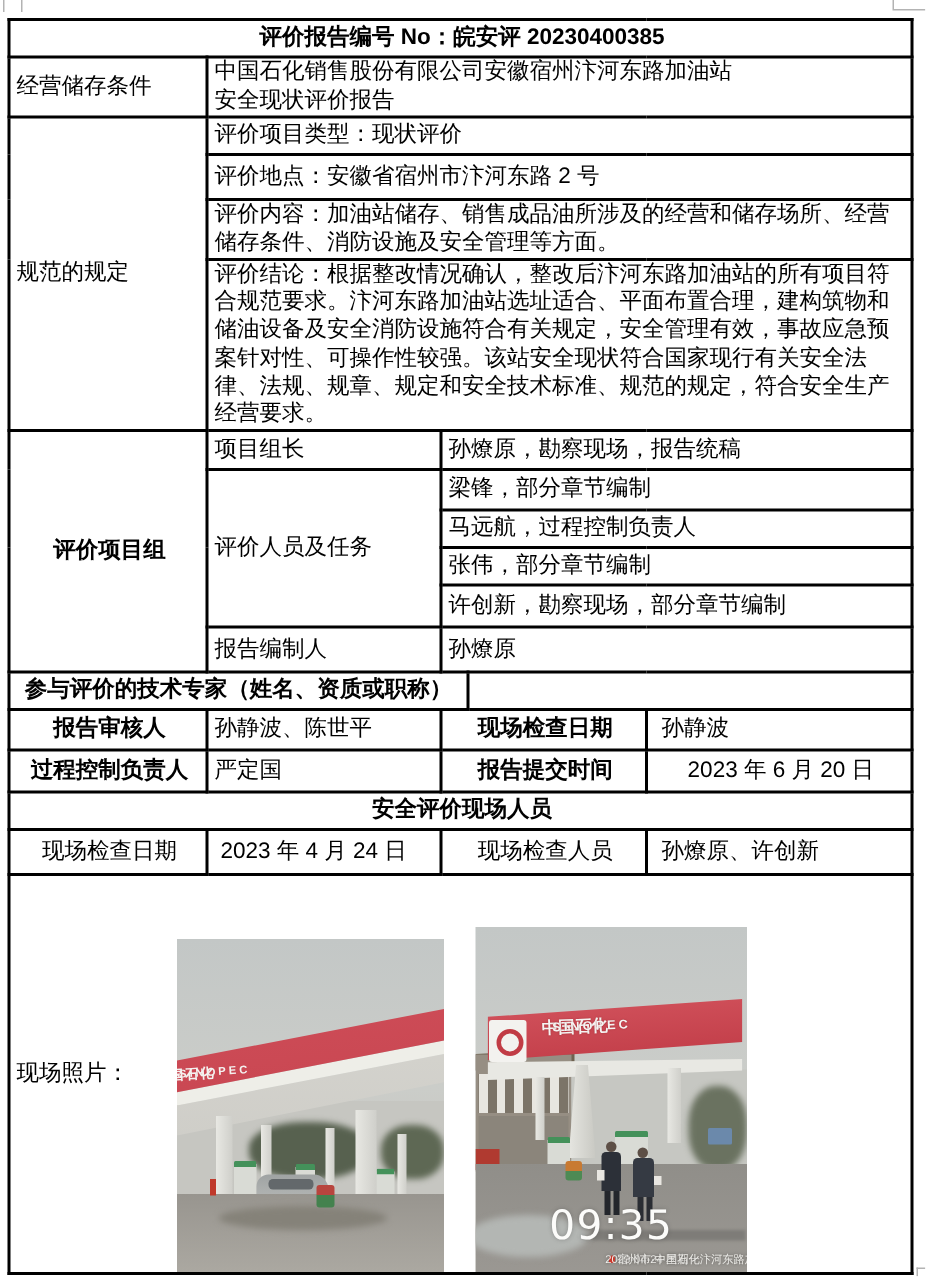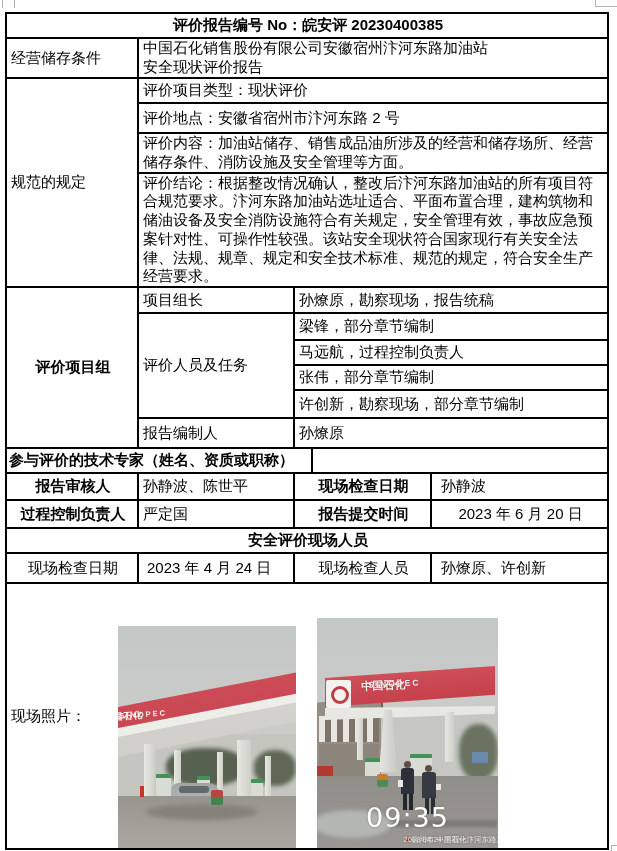--- a/index.html
+++ b/index.html
@@ -163,21 +163,21 @@
     </tr>
     <tr class="h28">
       <td colspan="3">许创新，勘察现场，部分章节编制</td>
     </tr>
     <tr class="h30">
       <td>报告编制人</td>
       <td colspan="3">孙燎原</td>
     </tr>
 
     <tr class="h25">
-      <td colspan="3" class="b" style="padding-left:2px;">参与评价的技术专家（姓名、资质或职称）</td>
+      <td colspan="3" class="b" style="padding-left:2px;text-align:center;">参与评价的技术专家（姓名、资质或职称）</td>
       <td colspan="2"></td>
     </tr>
 
     <tr class="h27">
       <td class="c b">报告审核人</td>
       <td>孙静波、陈世平</td>
       <td colspan="2" class="c b">现场检查日期</td>
       <td style="padding-left:9px;">孙静波</td>
     </tr>
 

